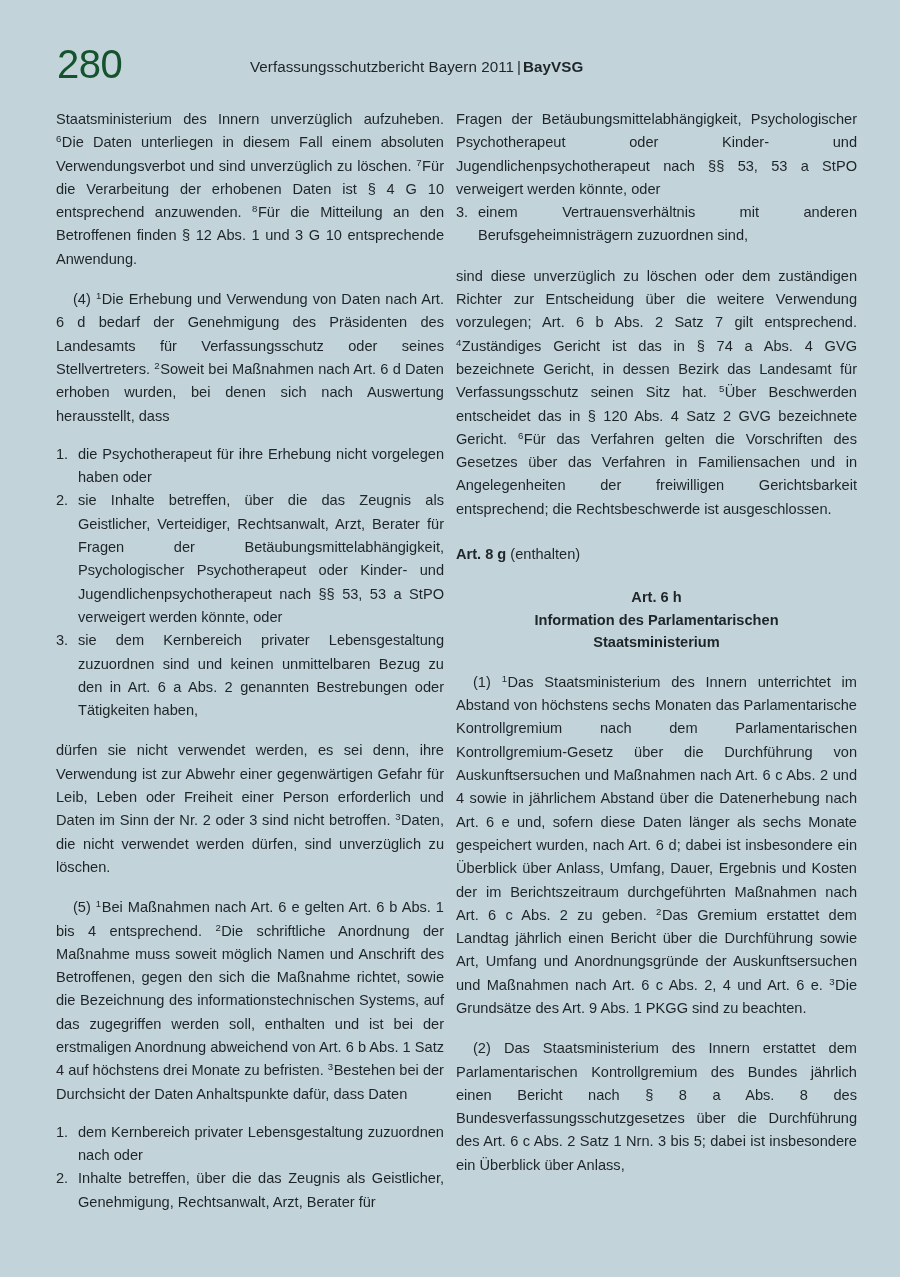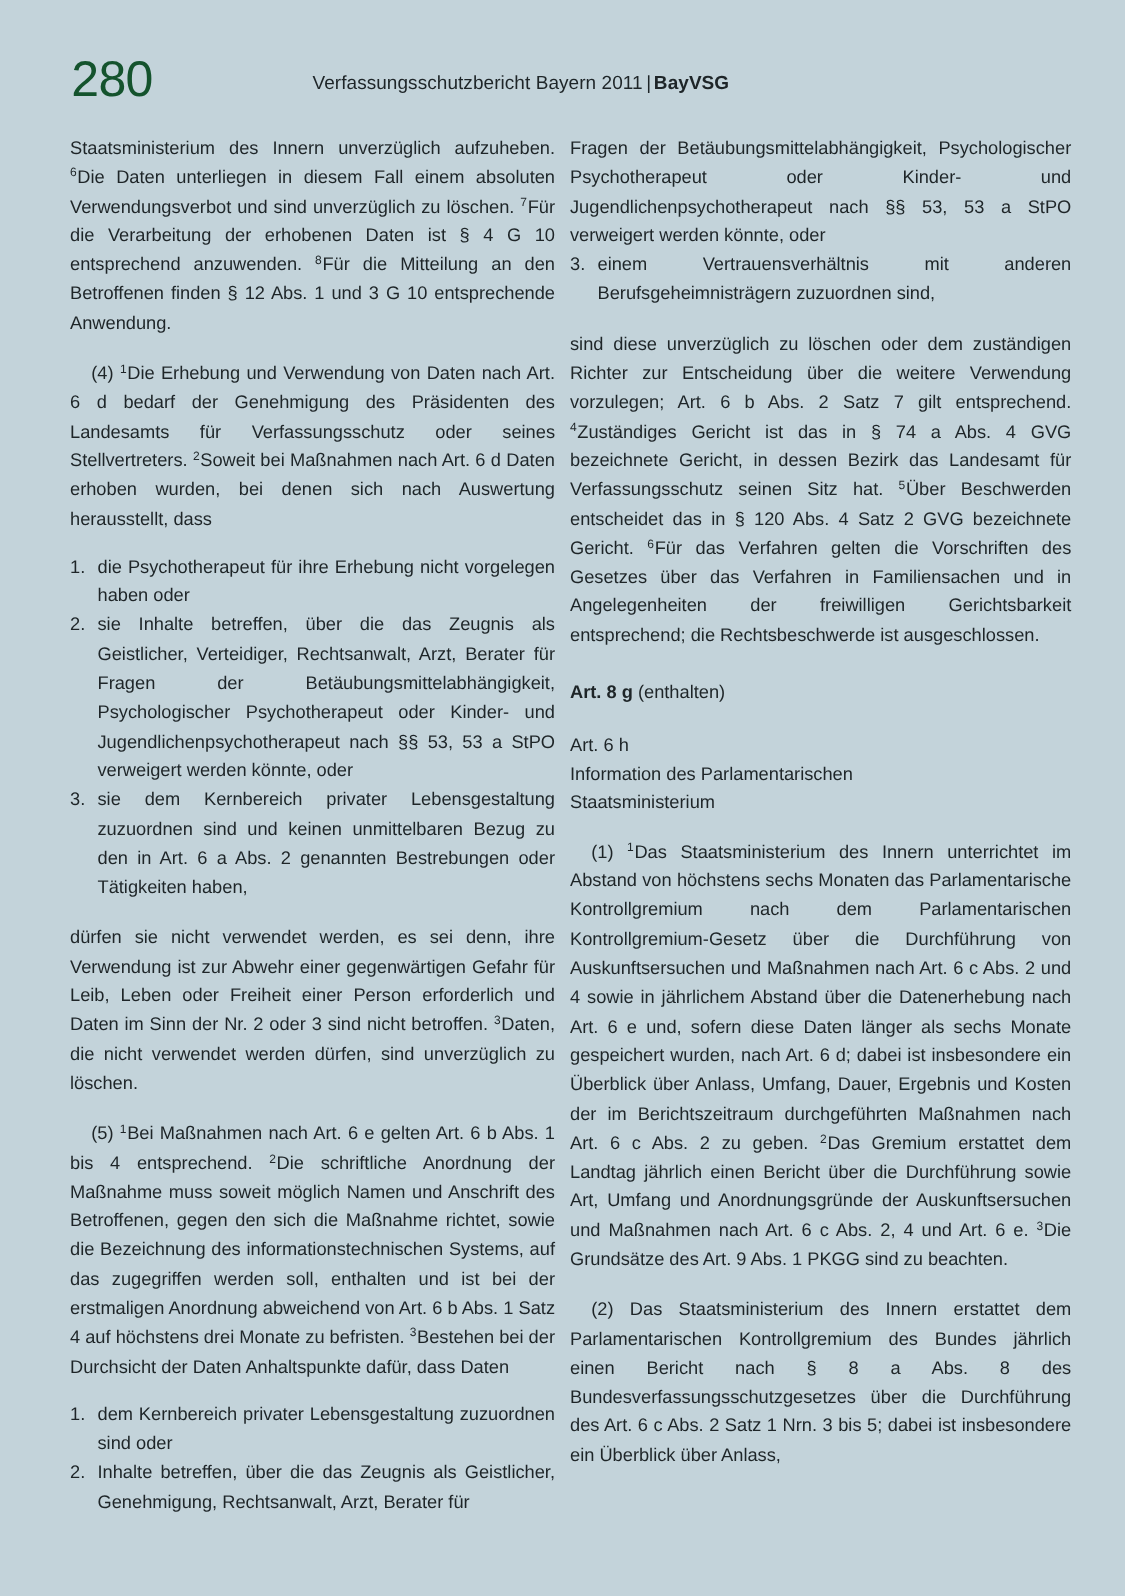--- a/index.html
+++ b/index.html
@@ -125,24 +125,24 @@
   .artheading {
     margin-top: 22px;
     font-size: 14.6px;
     line-height: 23.3px;
     text-align: left;
   }
   .artheading .bold { font-weight: 700; }
   .artheading .reg  { font-weight: 400; }
   .artheading-block {
     margin-top: 20px;
-    font-weight: 400;
+    font-weight: 700;
     font-size: 14.6px;
     line-height: 22.5px;
-    text-align: left;
+    text-align: center;
   }
 </style>
 </head>
 <body>
 
 <div class="page">
 
   <div class="runninghead">
     <div class="folio">280</div>
     <div class="head-title"><span>Verfassungsschutzbericht Bayern 2011</span><span class="sep">|</span><span class="bold">BayVSG</span></div>
@@ -171,21 +171,21 @@
           </li>
       </ol>
 
       <p class="body spaced"><span>dürfen sie nicht verwendet werden, es sei denn, ihre Verwendung ist zur Abwehr einer gegenwärtigen Gefahr für Leib, Leben oder Freiheit einer Person erforderlich und Daten im Sinn der Nr. 2 oder 3 sind nicht betroffen. </span><sup>3</sup><span>Daten, die nicht verwendet werden dürfen, sind unverzüglich zu löschen.</span></p>
 
       <p class="body spaced indent"><span>(5)</span><span> </span><sup>1</sup><span>Bei Maßnahmen nach Art. 6 e gelten Art. 6 b Abs. 1 bis 4 entsprechend. </span><sup>2</sup><span>Die schriftliche Anordnung der Maßnahme muss soweit möglich Namen und Anschrift des Betroffenen, gegen den sich die Maßnahme richtet, sowie die Bezeichnung des informationstechnischen Systems, auf das zugegriffen werden soll, enthalten und ist bei der erstmaligen Anordnung abweichend von Art. 6 b Abs. 1 Satz 4 auf höchstens drei Monate zu befristen. </span><sup>3</sup><span>Bestehen bei der Durchsicht der Daten Anhaltspunkte dafür, dass Daten</span></p>
 
       <ol class="numlist gap-top">
         <li>
             <span class="num">1.</span>
-            <span class="itemtext">dem Kernbereich privater Lebensgestaltung zuzuordnen sind oder</span>
+            <span class="itemtext">dem Kernbereich privater Lebensgestaltung zuzuordnen nach oder</span>
           </li>
         <li>
             <span class="num">2.</span>
             <span class="itemtext">Inhalte betreffen, über die das Zeugnis als Geistlicher, Genehmigung, Rechtsanwalt, Arzt, Berater für</span>
           </li>
       </ol>
 
     </div>
 
     <div class="col col-right">

